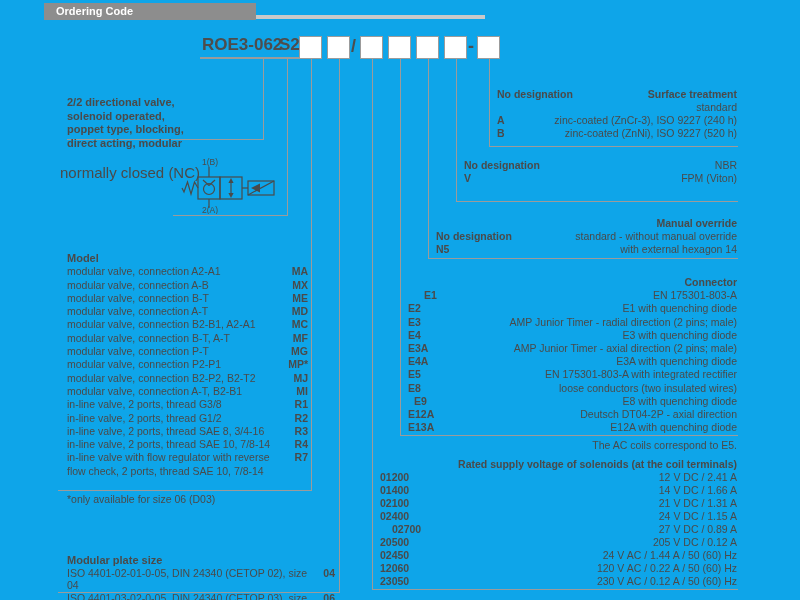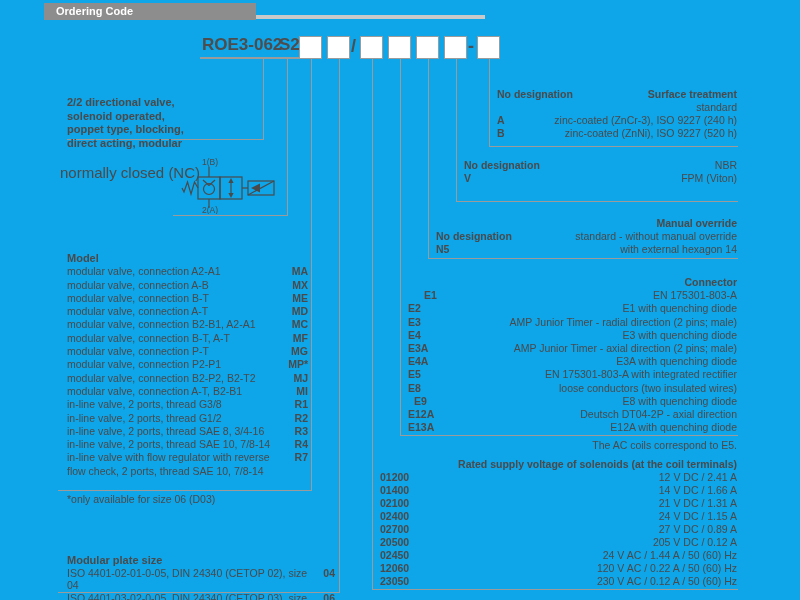--- a/index.html
+++ b/index.html
@@ -354,21 +354,21 @@
           <span class="code" style="margin-left:0;">02100</span>
           <span class="val">21 V DC / 1.31 A</span>
         </div>
 
         <div class="row">
           <span class="code" style="margin-left:0;">02400</span>
           <span class="val">24 V DC / 1.15 A</span>
         </div>
 
         <div class="row">
-          <span class="code" style="margin-left:0;">02700</span>
+          <span class="code" style="margin-left:12px;">02700</span>
           <span class="val">27 V DC / 0.89 A</span>
         </div>
 
         <div class="row">
           <span class="code" style="margin-left:0;">20500</span>
           <span class="val">205 V DC / 0.12 A</span>
         </div>
 
         <div class="row">
           <span class="code" style="margin-left:0;">02450</span>

